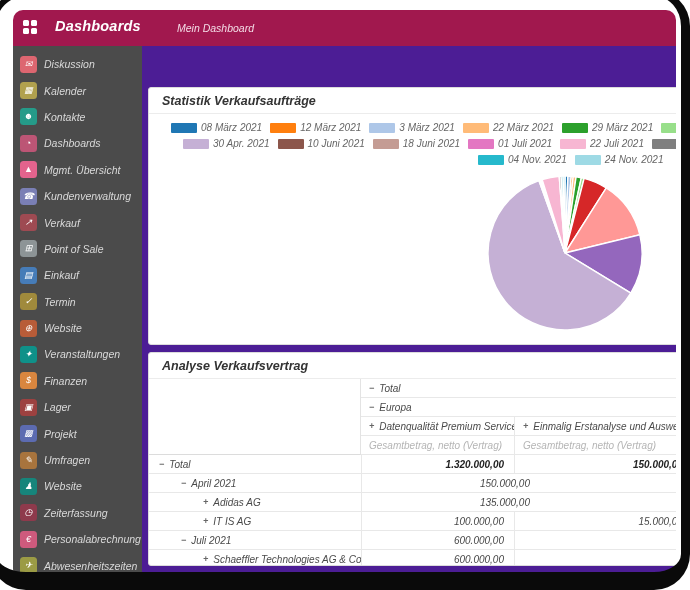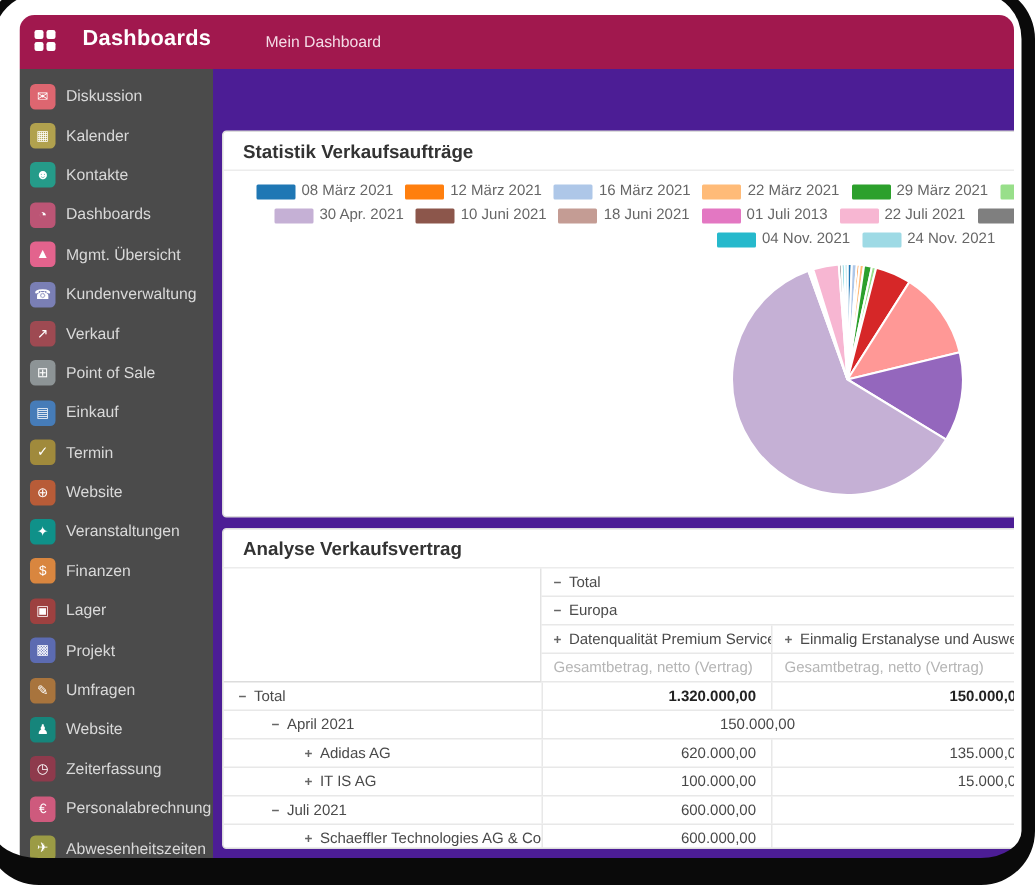--- a/index.html
+++ b/index.html
@@ -1,17 +1,17 @@
 <!DOCTYPE html>
 <html><head>
 <meta charset="utf-8">
 <style>
   html,body{margin:0;padding:0;background:#fff;}
   *{box-sizing:border-box;font-family:"Liberation Sans",sans-serif;}
-  .stage{position:relative;width:690px;height:590px;overflow:hidden;background:#fff;}
+  .stage{position:relative;width:690px;height:590px;overflow:hidden;background:#fff;font-style:italic;}
   
   .frame{position:absolute;left:-10px;top:-10px;width:700px;height:600px;
          border:6px solid #0a0a0a;border-right-width:9px;border-bottom-width:18px;
          border-radius:36px;pointer-events:none;z-index:9;}
   .window{position:absolute;left:13px;top:10px;width:663px;height:563px;background:#fff;
           border-radius:10px 10px 4px 4px;overflow:hidden;z-index:1;}
   
   .topbar{position:relative;height:36px;background:#a1184e;color:#fff;}
   .apps{position:absolute;left:10px;top:10px;width:15px;height:15px;display:grid;
         grid-template-columns:6px 6px;grid-template-rows:6px 6px;gap:2px;cursor:pointer;}
@@ -169,21 +169,21 @@
                 <span class="litem">
                   <span class="swatch" style="background: rgb(31, 119, 180);"></span>
                   <span class="llabel">08 März 2021</span>
                 </span>
                 <span class="litem">
                   <span class="swatch" style="background: rgb(255, 127, 14);"></span>
                   <span class="llabel">12 März 2021</span>
                 </span>
                 <span class="litem">
                   <span class="swatch" style="background: rgb(174, 199, 232);"></span>
-                  <span class="llabel">16 März 2021</span>
+                  <span class="llabel">3 März 2021</span>
                 </span>
                 <span class="litem">
                   <span class="swatch" style="background: rgb(255, 187, 120);"></span>
                   <span class="llabel">22 März 2021</span>
                 </span>
                 <span class="litem">
                   <span class="swatch" style="background: rgb(44, 160, 44);"></span>
                   <span class="llabel">29 März 2021</span>
                 </span>
                 <span class="litem">
@@ -198,21 +198,21 @@
                 <span class="litem">
                   <span class="swatch" style="background: rgb(140, 86, 75);"></span>
                   <span class="llabel">10 Juni 2021</span>
                 </span>
                 <span class="litem">
                   <span class="swatch" style="background: rgb(196, 156, 148);"></span>
                   <span class="llabel">18 Juni 2021</span>
                 </span>
                 <span class="litem">
                   <span class="swatch" style="background: rgb(227, 119, 194);"></span>
-                  <span class="llabel">01 Juli 2013</span>
+                  <span class="llabel">01 Juli 2021</span>
                 </span>
                 <span class="litem">
                   <span class="swatch" style="background: rgb(247, 182, 210);"></span>
                   <span class="llabel">22 Juli 2021</span>
                 </span>
                 <span class="litem">
                   <span class="swatch" style="background: rgb(127, 127, 127);"></span>
                 </span>
               </div>
               <div class="lrow" style="padding-left: 329px;">
@@ -290,21 +290,20 @@
                   <span class="picon">−</span>
                   <div class="">April 2021</div>
                 </div>
                 <div class="c3">150.000,00</div>
               </div>
               <div class="trow">
                 <div class="c1" style="padding-left: 54px;">
                   <span class="picon">+</span>
                   <div class="">Adidas AG</div>
                 </div>
-                <div class="c2">620.000,00</div>
                 <div class="c3">135.000,00</div>
               </div>
               <div class="trow">
                 <div class="c1" style="padding-left: 54px;">
                   <span class="picon">+</span>
                   <div class="">IT IS AG</div>
                 </div>
                 <div class="c2">100.000,00</div>
                 <div class="c3">15.000,00</div>
               </div>

